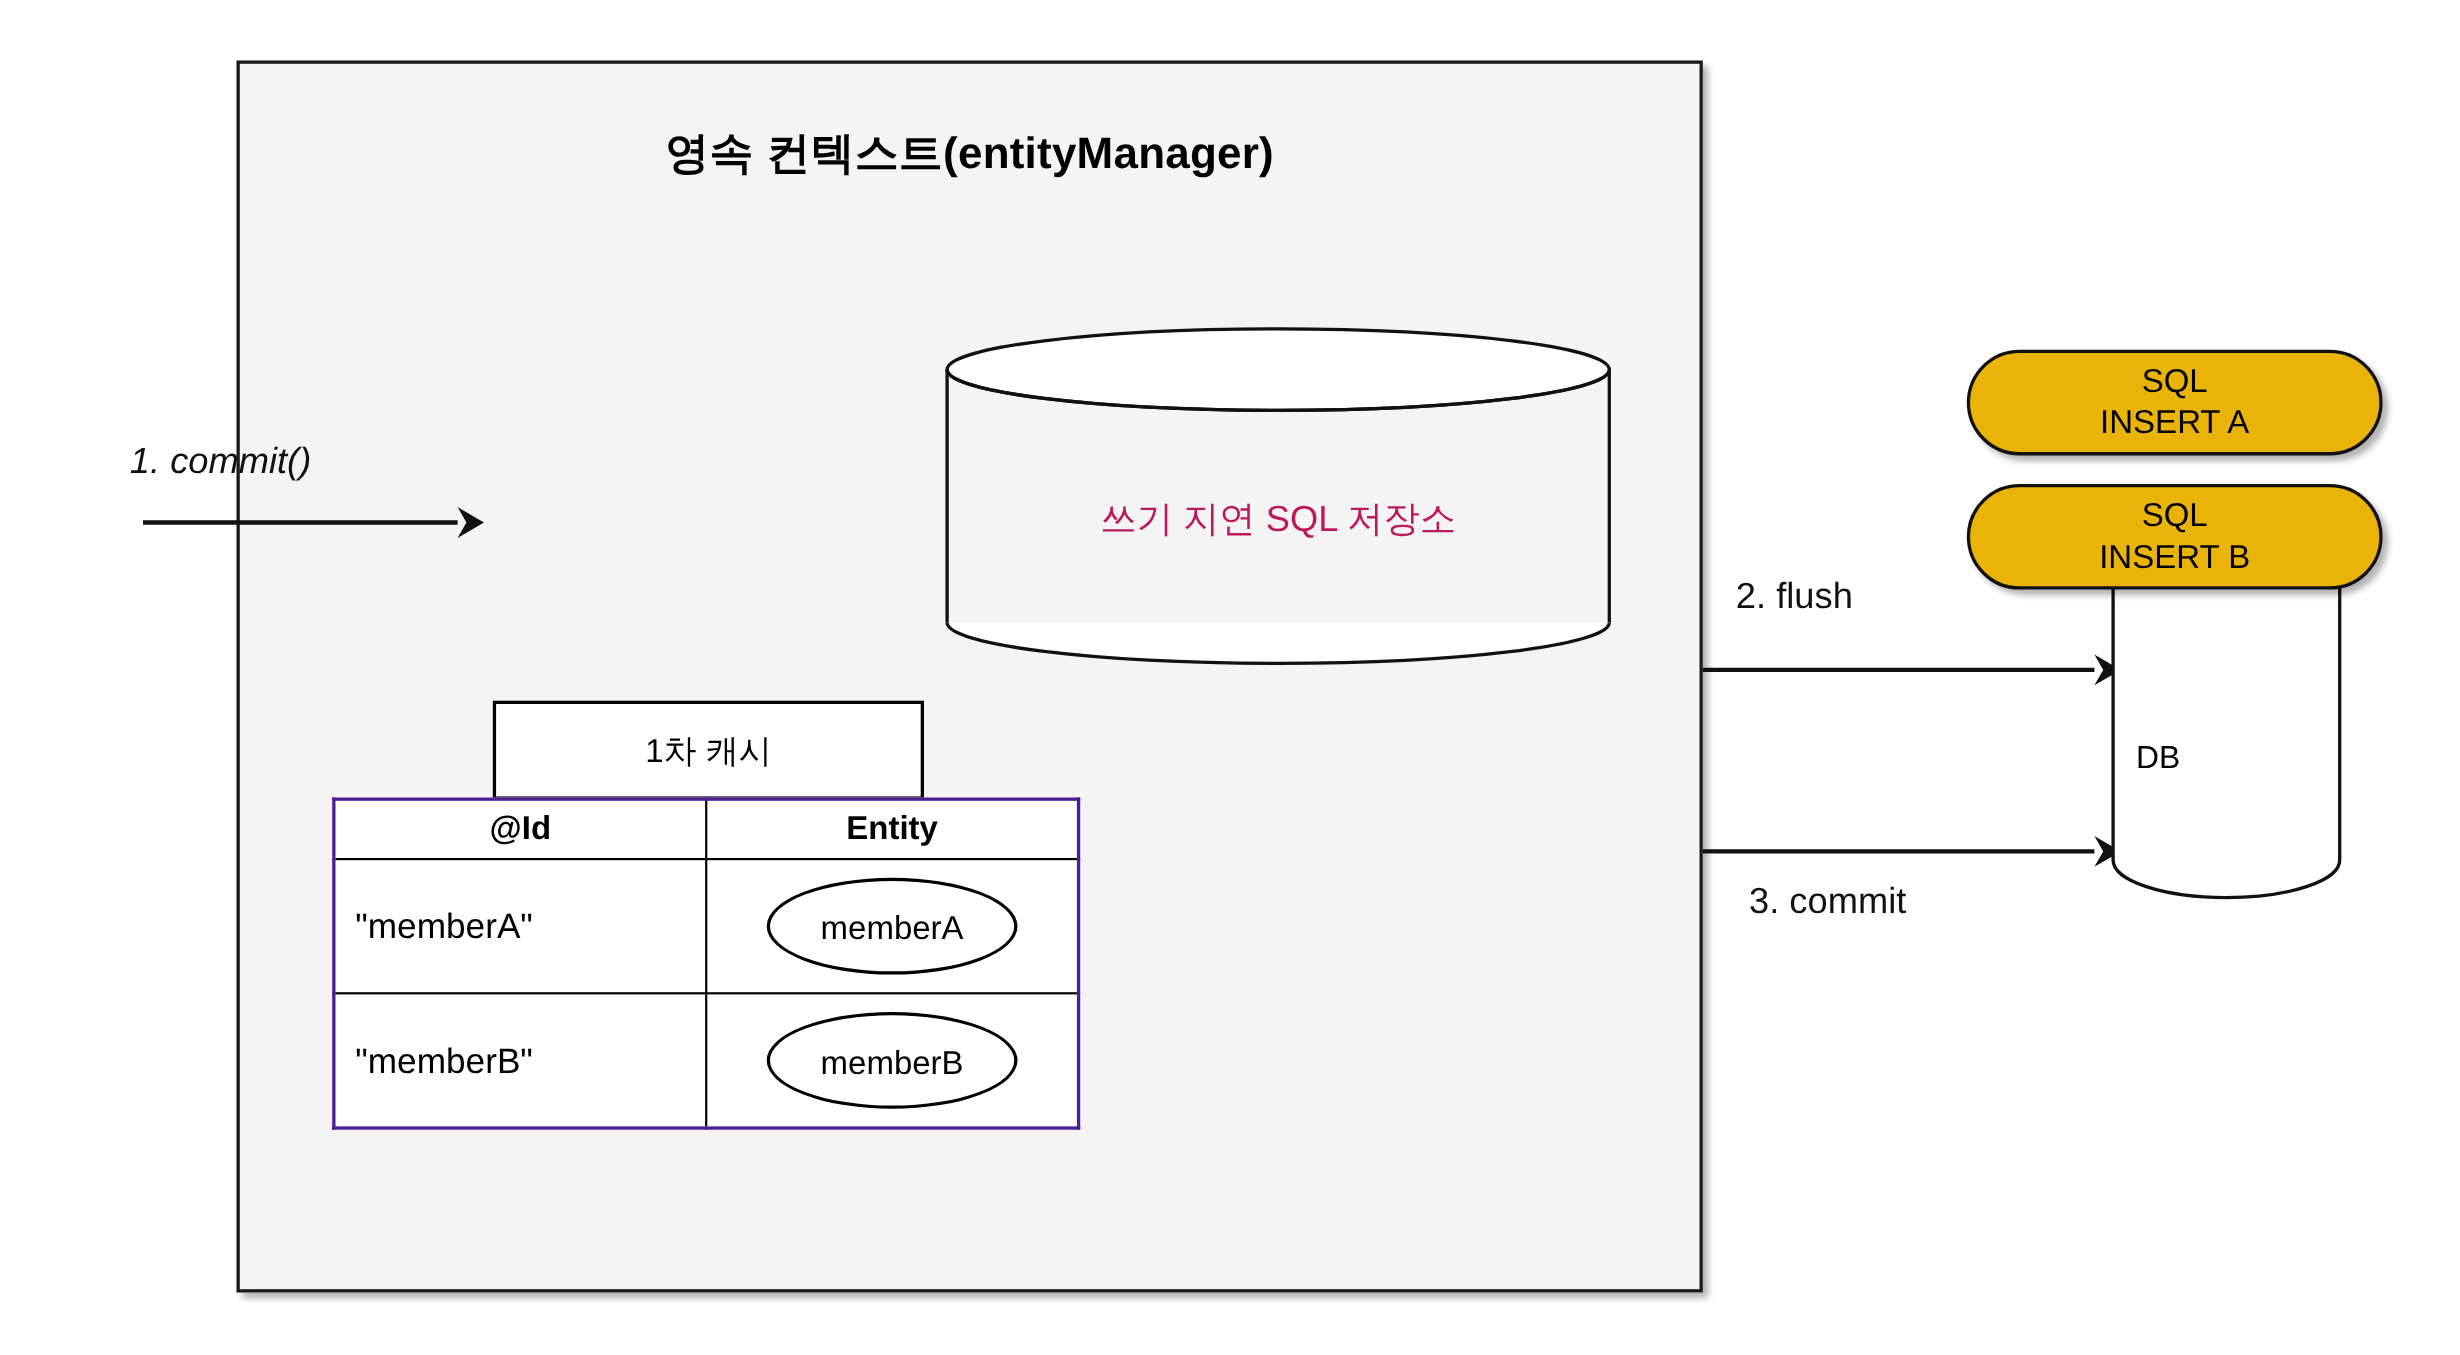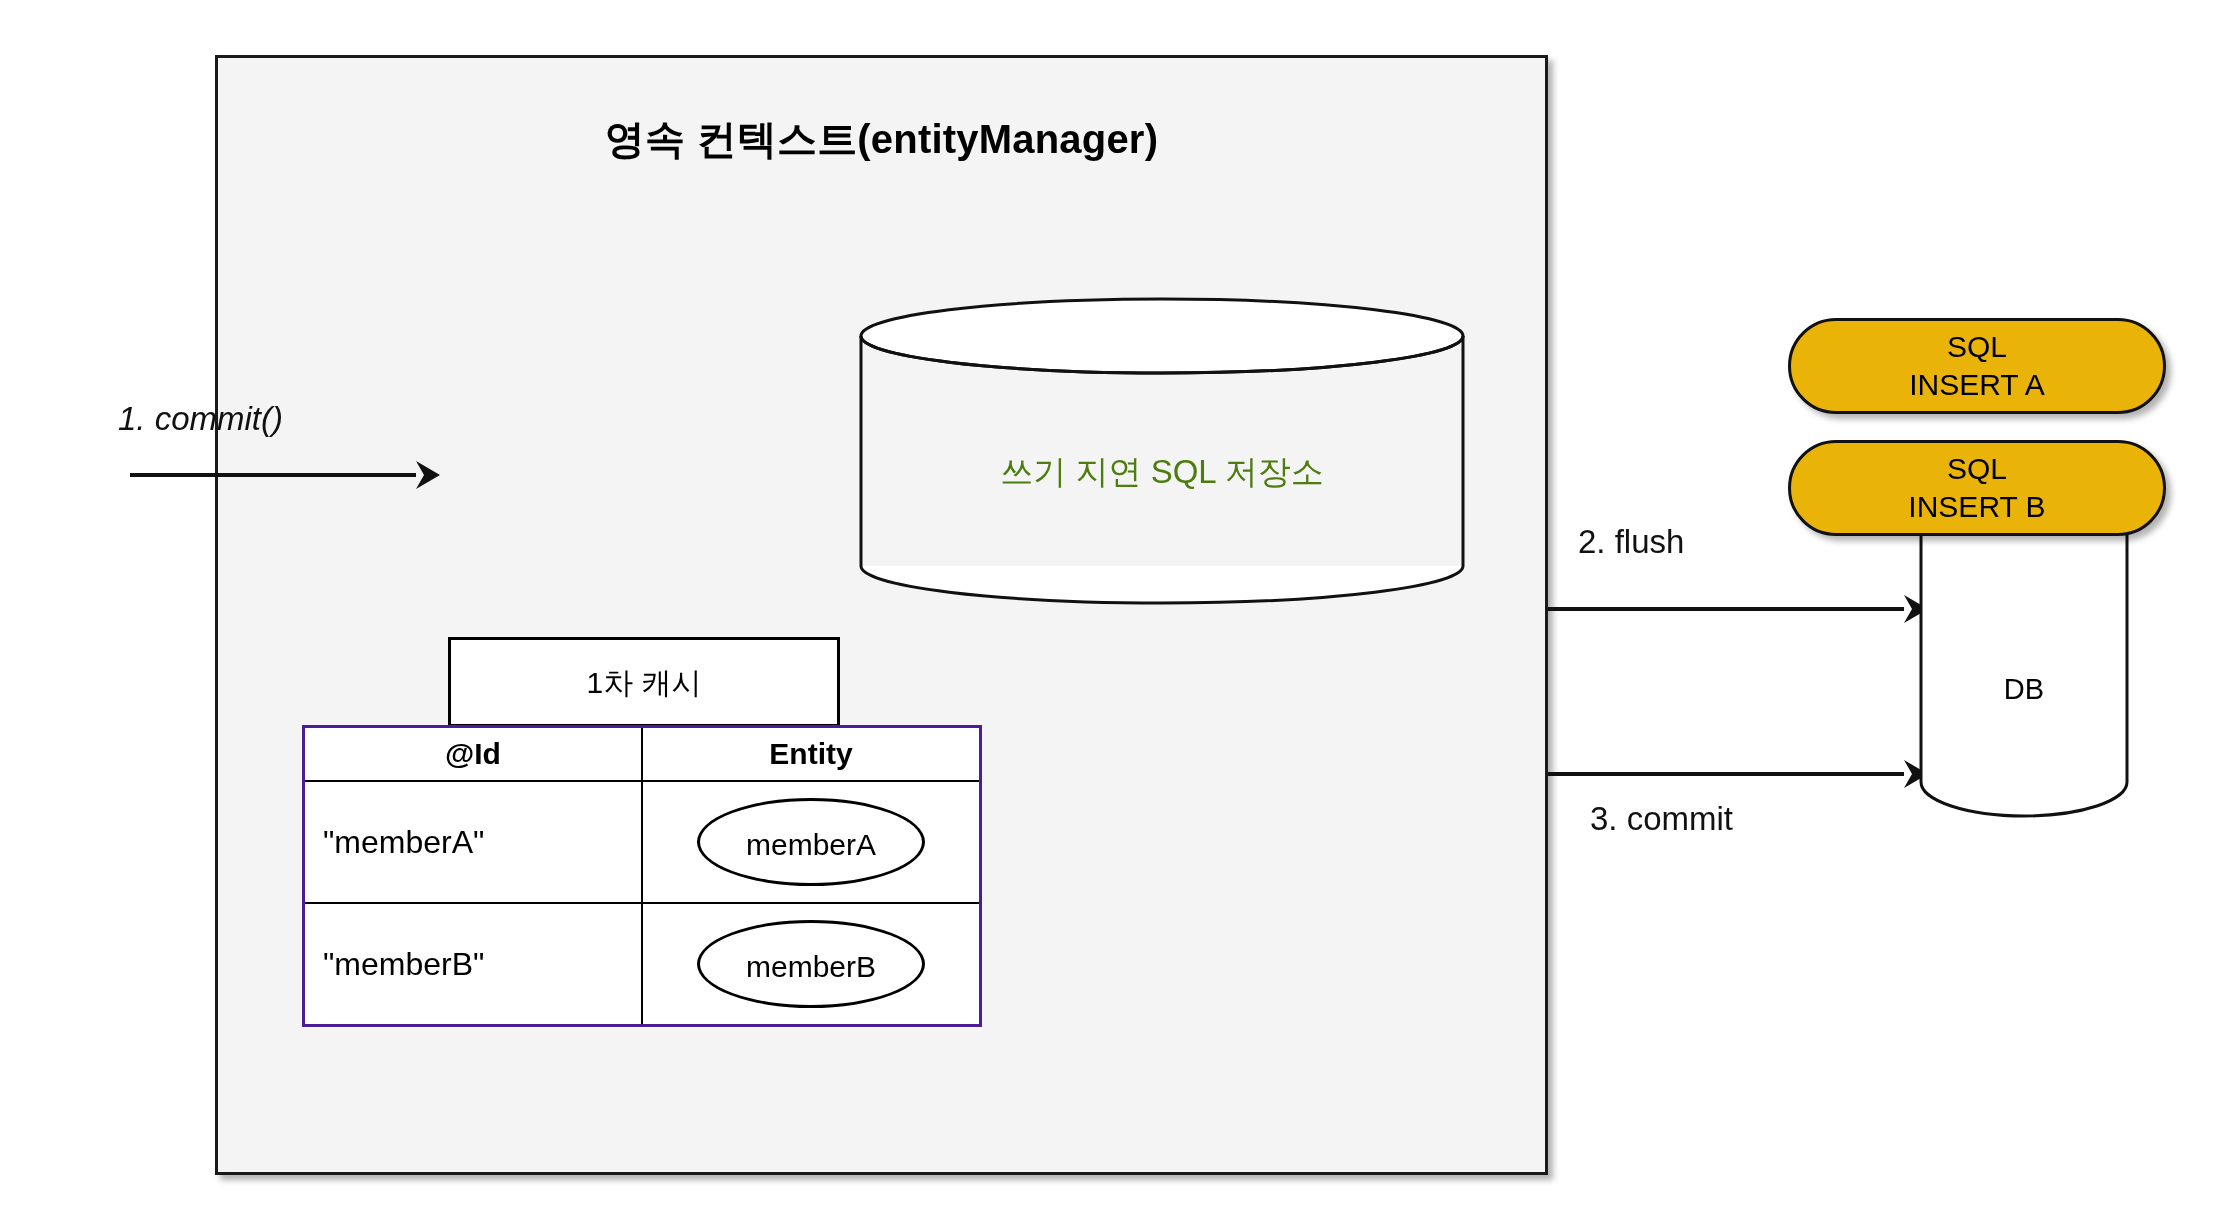--- a/index.html
+++ b/index.html
@@ -50,21 +50,21 @@
     top: 296px;
     width: 608px;
     height: 310px;
   }
   #cyl-label {
     left: 858px;
     top: 450px;
     width: 608px;
     text-align: center;
     font-size: 33px;
-    color: #4d7c0f;
+    color: #be185d;
   }
 
   
   #cache-tab {
     left: 448px;
     top: 637px;
     width: 392px;
     height: 90px;
     background: #ffffff;
     border: 3px solid #000;
@@ -153,21 +153,21 @@
     flex-direction: column;
     align-items: center;
     justify-content: center;
   }
   #sql-a { left: 1788px; top: 318px; width: 378px; height: 96px; }
   #sql-b { left: 1788px; top: 440px; width: 378px; height: 96px; }
 
   
   #db-wrap { left: 1918px; top: 520px; width: 212px; height: 300px; }
   #db-label {
-    left: 1918px; top: 673px; width: 212px;
+    left: 1856px; top: 673px; width: 212px;
     text-align: center; font-size: 29px; color: #000;
   }
 
   svg { display: block; overflow: visible; }
 </style>
 </head>
 <body>
 
 <div id="stage">
 

